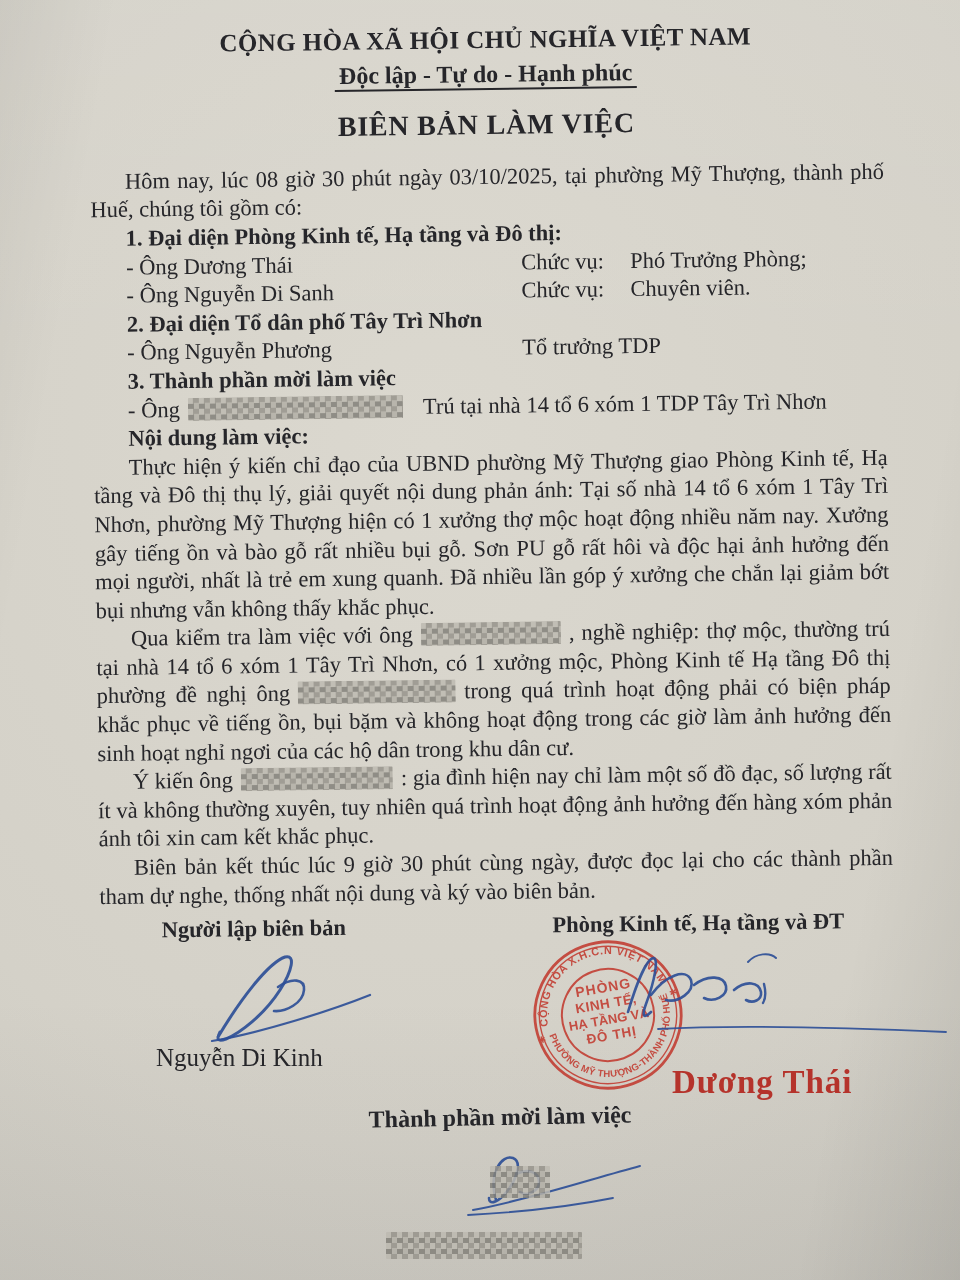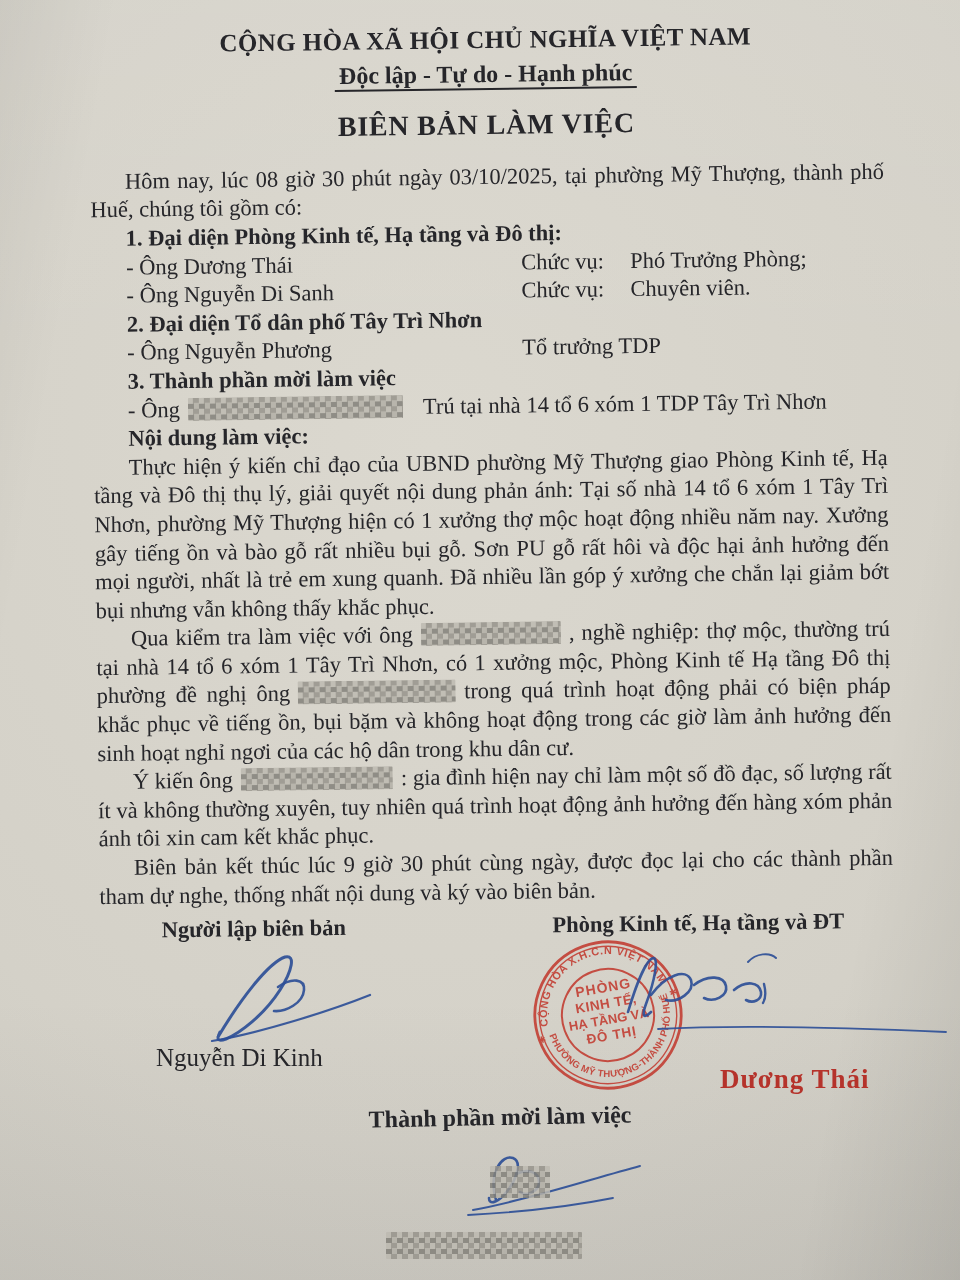--- a/index.html
+++ b/index.html
@@ -33,21 +33,21 @@
   .pixel{
     background-image:conic-gradient(#97948c 25%, #b3b0a7 0 50%, #83817a 0 75%, #bdbab1 0);
     background-size:11px 11px; opacity:0.85; border-radius:1px;
   }
   .redact-inline{display:inline-block; height:23px; vertical-align:-4px; margin:0 8px;}
   .sig-titles{display:flex; margin-top:6px;}
   .sig-titles .left{width:308px; text-align:center; font-weight:bold;}
   .sig-titles .right{flex:1; text-align:center; font-weight:bold; padding-left:95px;}
   .abs{position:absolute;}
   .left-name{left:156px; top:1044px; font-size:25px;}
-  .red-name{left:720px; top:1064px; font-size:27px; font-weight:bold; color:#b5332b; letter-spacing:1px;}
+  .red-name{left:672px; top:1064px; font-size:33px; font-weight:bold; color:#b5332b; letter-spacing:1px;}
   .invited-title{left:280px; top:1104px; width:440px; text-align:center; font-weight:bold; font-size:24px; transform:rotate(-1.1deg);}
   .ink{stroke:#2e4f97; fill:none; stroke-linecap:round; stroke-linejoin:round; opacity:0.92;}
   .stamp-text{fill:#c23b30; font-family:"Liberation Sans","DejaVu Sans",sans-serif; font-weight:bold;}
   .patch-sig{left:490px; top:1166px; width:60px; height:32px;}
   .patch-name{left:386px; top:1232px; width:196px; height:27px;}
 </style>
 </head>
 <body>
 
 <div class="page">

